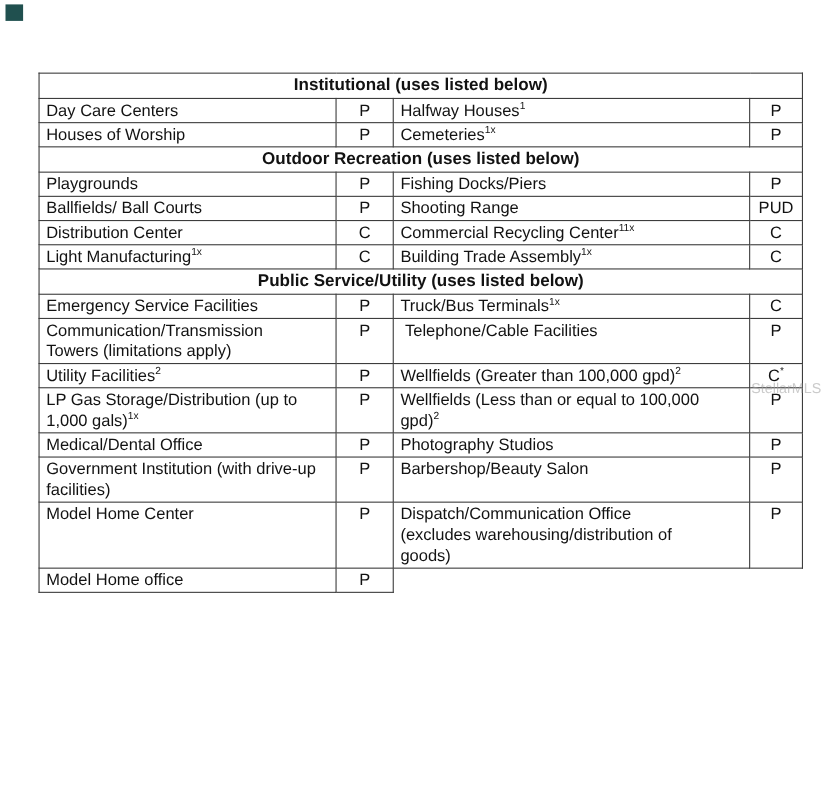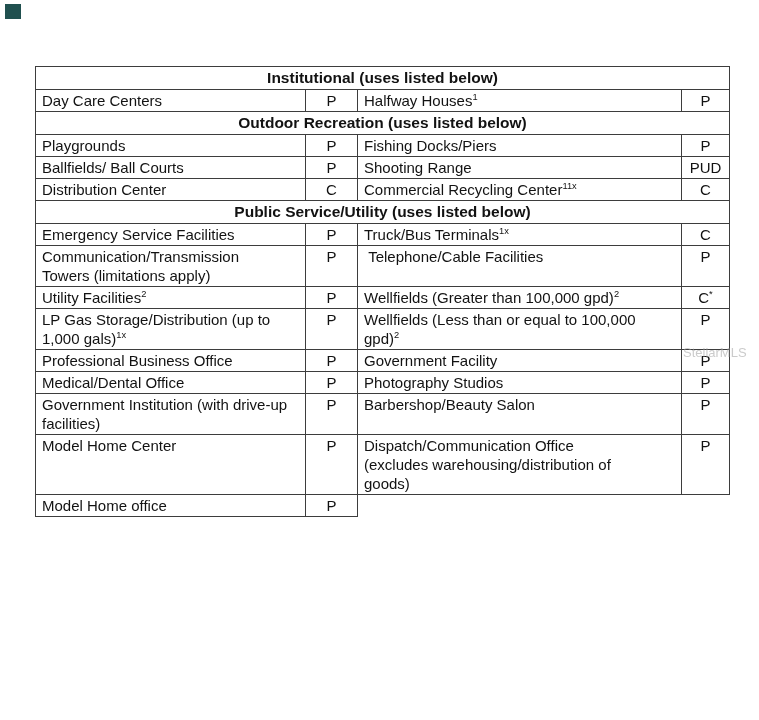--- a/index.html
+++ b/index.html
@@ -72,38 +72,50 @@
         <tr>
           <td colspan="4" class="sec">Institutional (uses listed below)</td>
         </tr>
         <tr>
           <td class="name">Day Care Centers</td>
           <td class="code">P</td>
           <td class="name">Halfway Houses<sup>1</sup></td>
           <td class="code">P</td>
         </tr>
         <tr>
+          <td class="name">Houses of Worship</td>
+          <td class="code">P</td>
+          <td class="name">Cemeteries<sup>1x</sup></td>
+          <td class="code">P</td>
+        </tr>
+        <tr>
           <td colspan="4" class="sec">Outdoor Recreation (uses listed below)</td>
         </tr>
         <tr>
           <td class="name">Playgrounds</td>
           <td class="code">P</td>
           <td class="name">Fishing Docks/Piers</td>
           <td class="code">P</td>
         </tr>
         <tr>
           <td class="name">Ballfields/ Ball Courts</td>
           <td class="code">P</td>
           <td class="name">Shooting Range</td>
           <td class="code">PUD</td>
         </tr>
         <tr>
           <td class="name">Distribution Center</td>
           <td class="code">C</td>
           <td class="name">Commercial Recycling Center<sup>11x</sup></td>
+          <td class="code">C</td>
+        </tr>
+        <tr>
+          <td class="name">Light Manufacturing<sup>1x</sup></td>
+          <td class="code">C</td>
+          <td class="name">Building Trade Assembly<sup>1x</sup></td>
           <td class="code">C</td>
         </tr>
         <tr>
           <td colspan="4" class="sec">Public Service/Utility (uses listed below)</td>
         </tr>
         <tr>
           <td class="name">Emergency Service Facilities</td>
           <td class="code">P</td>
           <td class="name">Truck/Bus Terminals<sup>1x</sup></td>
           <td class="code">C</td>
@@ -120,26 +132,20 @@
           <td class="code">P</td>
           <td class="name">Wellfields (Greater than 100,000 gpd)<sup>2</sup></td>
           <td class="code">C<sup>*</sup></td>
         </tr>
         <tr>
           <td class="name">LP Gas Storage/Distribution (up to
 1,000 gals)<sup>1x</sup></td>
           <td class="code">P</td>
           <td class="name">Wellfields (Less than or equal to 100,000
 gpd)<sup>2</sup></td>
-          <td class="code">P</td>
-        </tr>
-        <tr>
-          <td class="name">Professional Business Office</td>
-          <td class="code">P</td>
-          <td class="name">Government Facility</td>
           <td class="code">P</td>
         </tr>
         <tr>
           <td class="name">Medical/Dental Office</td>
           <td class="code">P</td>
           <td class="name">Photography Studios</td>
           <td class="code">P</td>
         </tr>
         <tr>
           <td class="name">Government Institution (with drive-up

